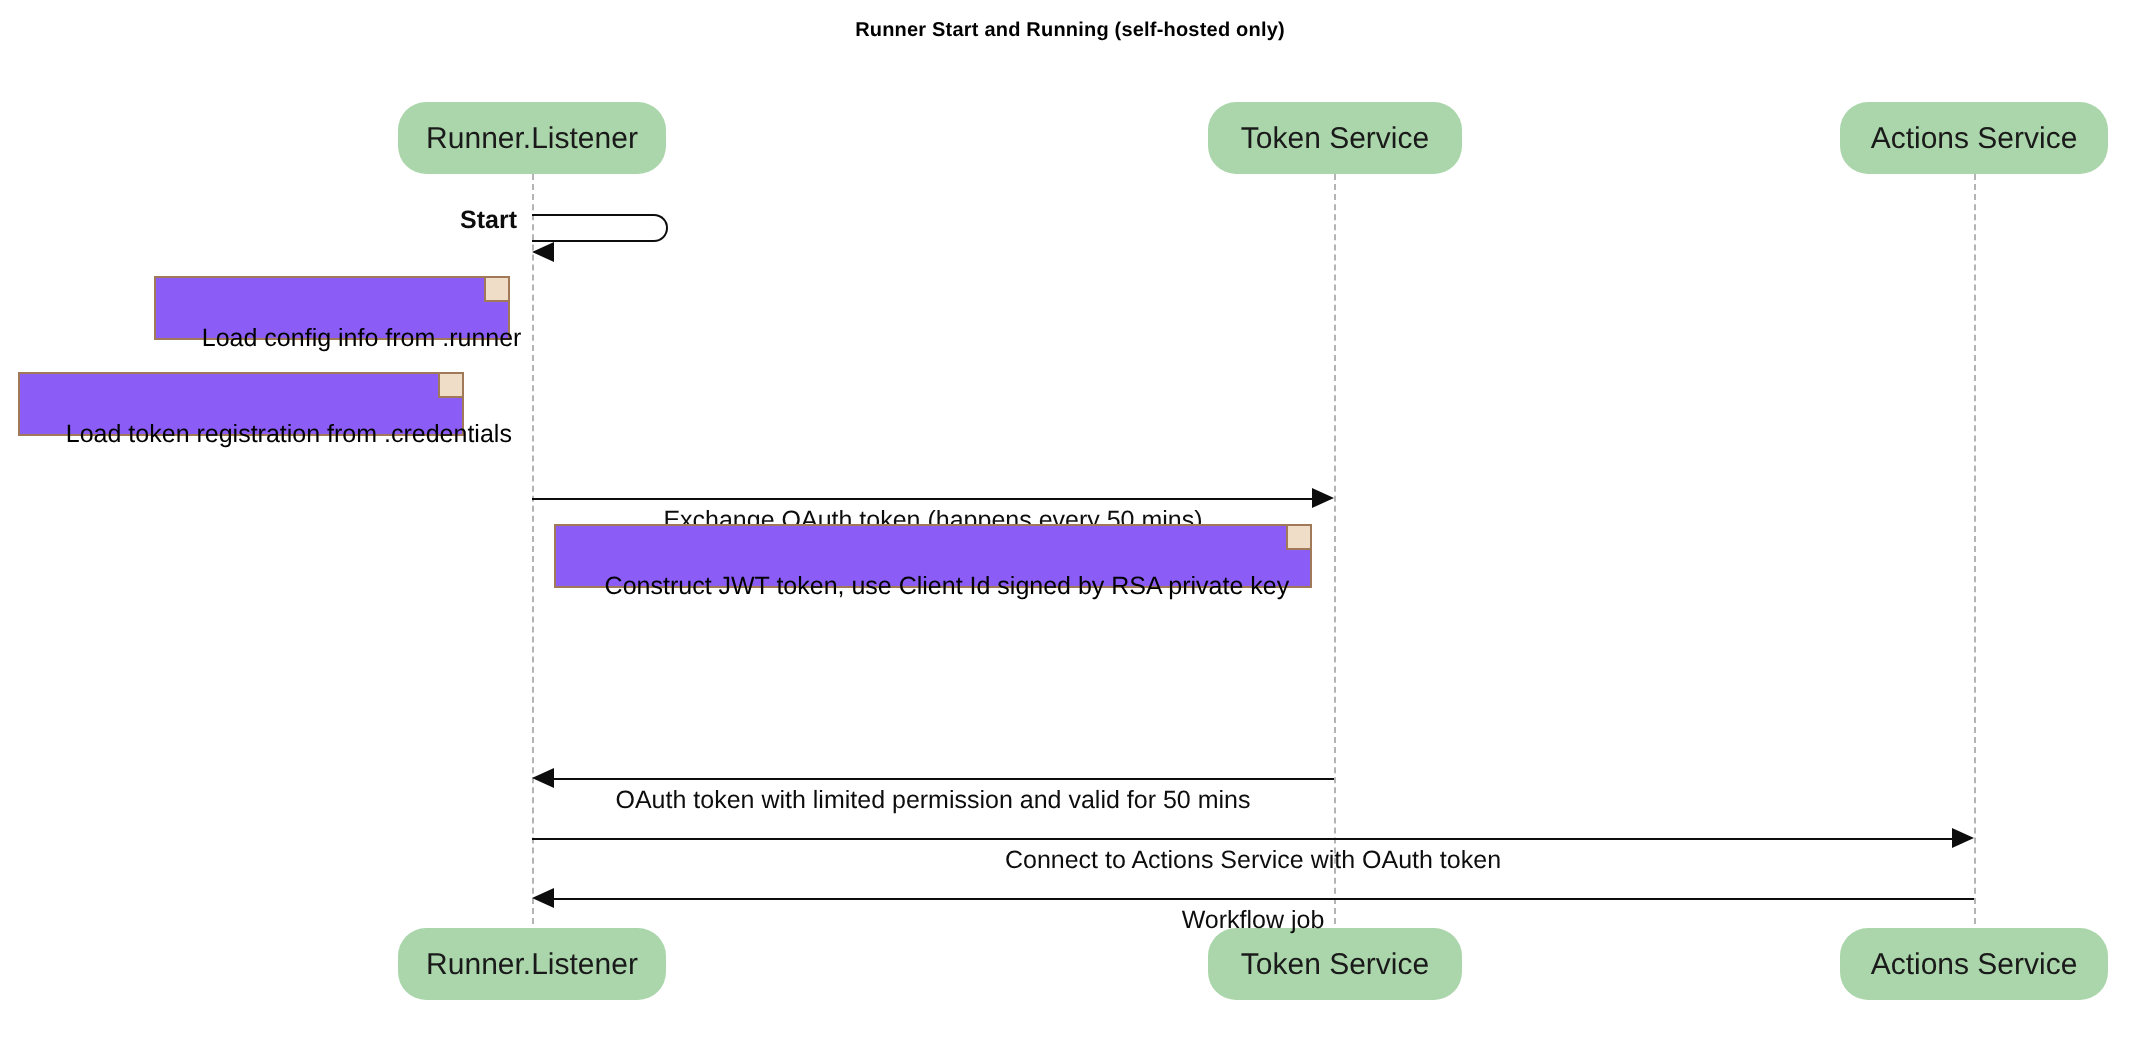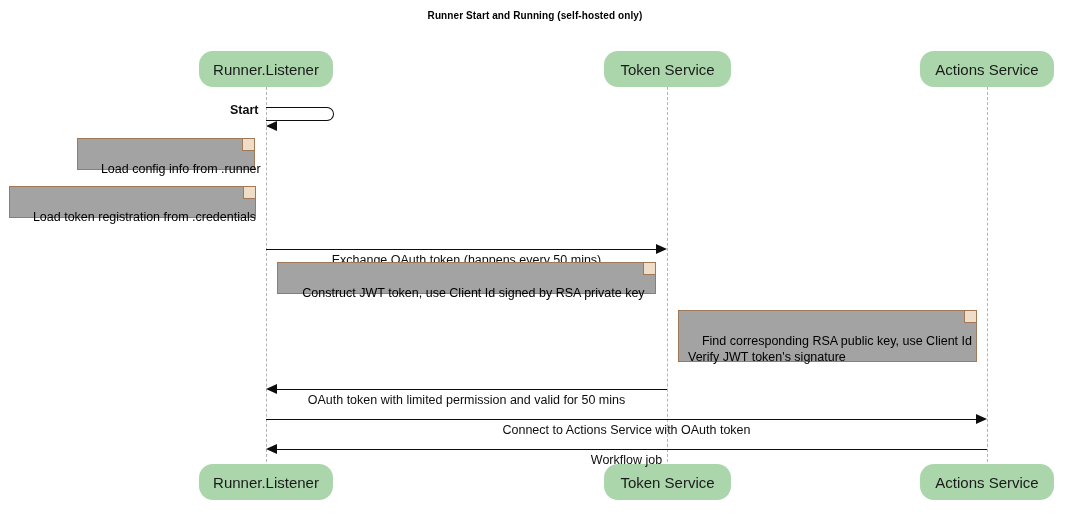--- a/index.html
+++ b/index.html
@@ -33,21 +33,21 @@
   
   .lifeline{
     position:absolute;
     width:0;
     border-left:1px dashed #b4b4b4;
   }
 
   
   .note{
     position:absolute;
-    background:#a3a3a3;
+    background:#8b5cf6;
     border:1px solid #a07a58;
     box-sizing:border-box;
     font-size:12.5px;
     color:#000;
     line-height:16px;
     padding:6px 9px 6px 9px;
     white-space:pre;
   }
   .note .fold{
     position:absolute;top:0;right:0;
@@ -143,29 +143,24 @@
 
   <div class="msg-label" style="left:266px;top:433px;width:721px;">Workflow job</div>
   <div class="msg-line" style="left:277px;top:449px;width:710px;"></div>
   <div class="arrow-l" style="left:266px;top:444px;"></div>
 
   <div class="note" style="left:77px;top:138px;width:178px;height:32px;">
     <span>Load config info from .runner</span>
     <span class="fold"></span>
   </div>
 
-  <div class="note" style="left:9px;top:186px;width:247px;height:32px;text-align:right;">
+  <div class="note" style="left:9px;top:186px;width:223px;height:32px;text-align:right;">
     <span>Load token registration from .credentials</span>
     <span class="fold"></span>
   </div>
 
   <div class="note" style="left:277px;top:262px;width:379px;height:32px;text-align:center;">
     <span>Construct JWT token, use Client Id signed by RSA private key</span>
     <span class="fold"></span>
   </div>
 
-  <div class="note" style="left:678px;top:310px;width:299px;height:52px;">
-    <span>Find corresponding RSA public key, use Client Id
-Verify JWT token's signature</span>
-    <span class="fold"></span>
-  </div>
 
 </div>
 
 </body></html>

